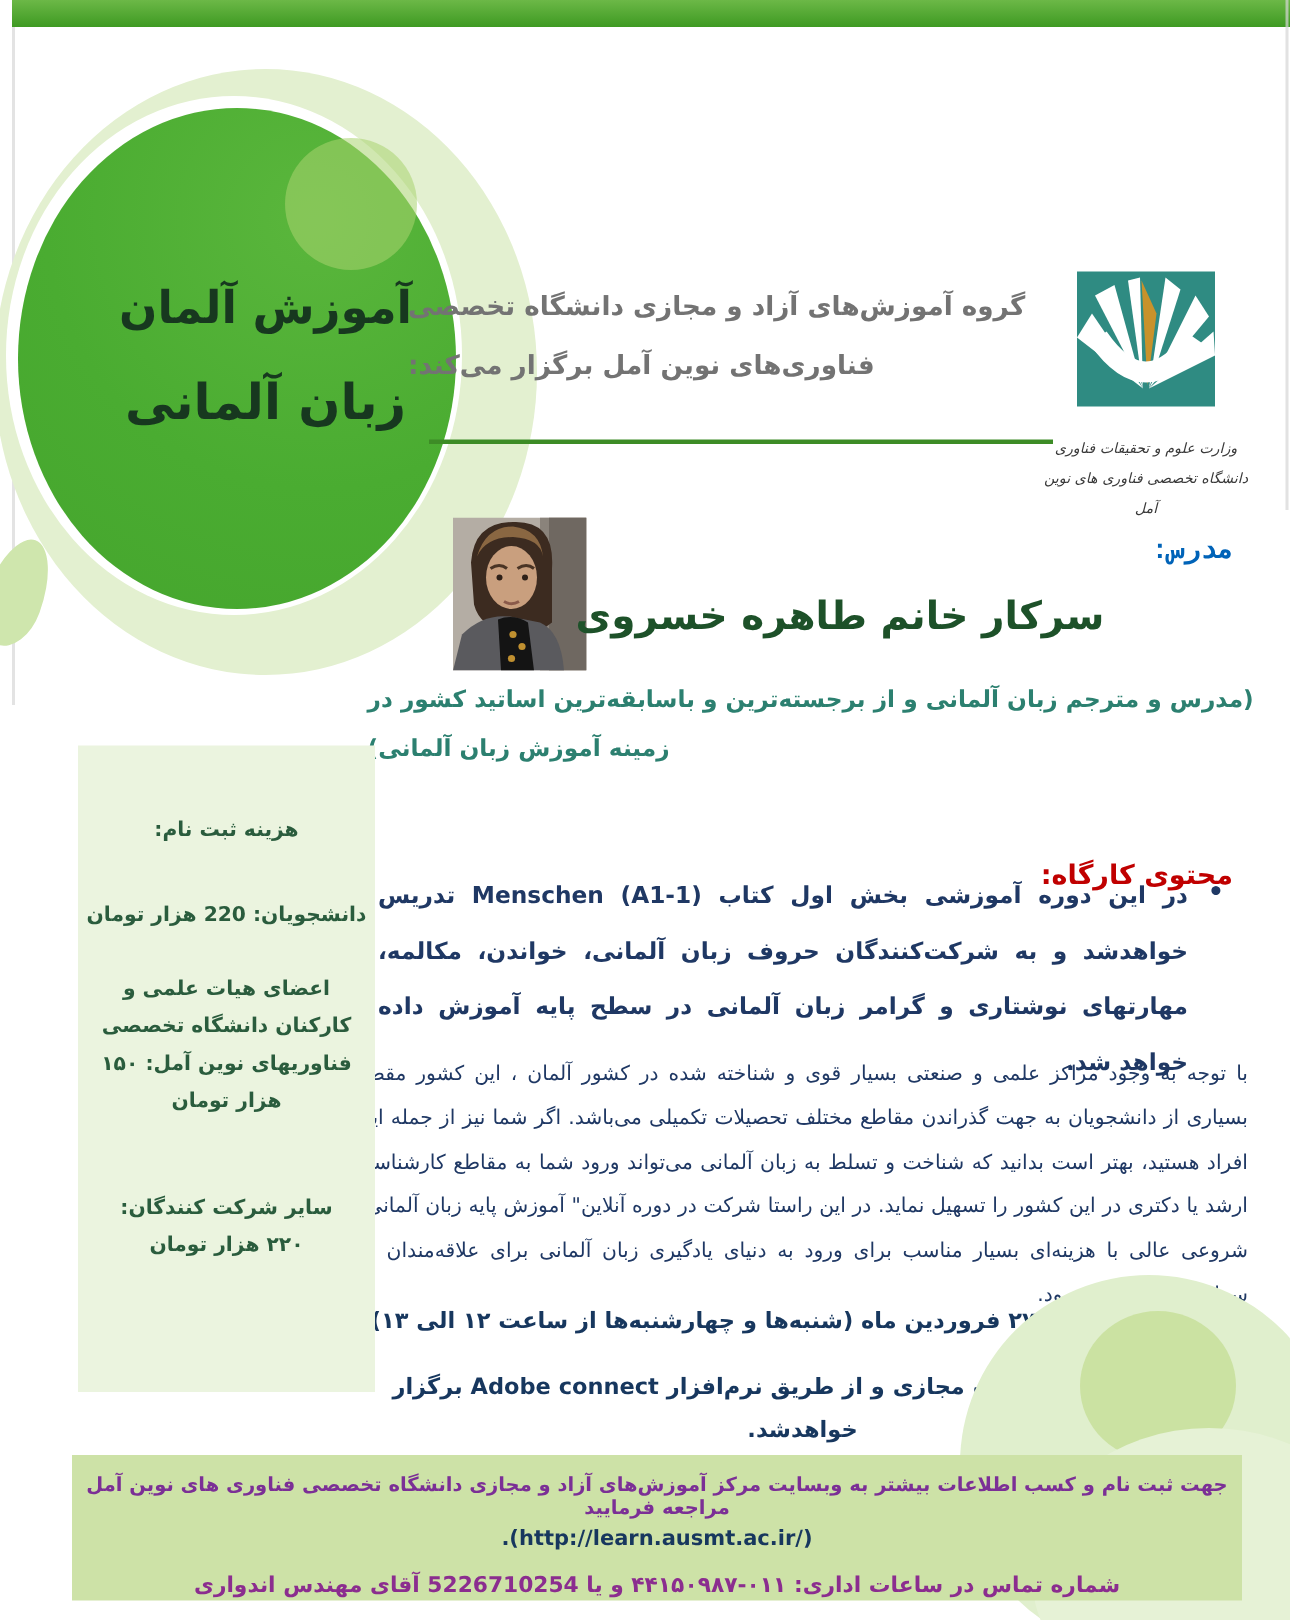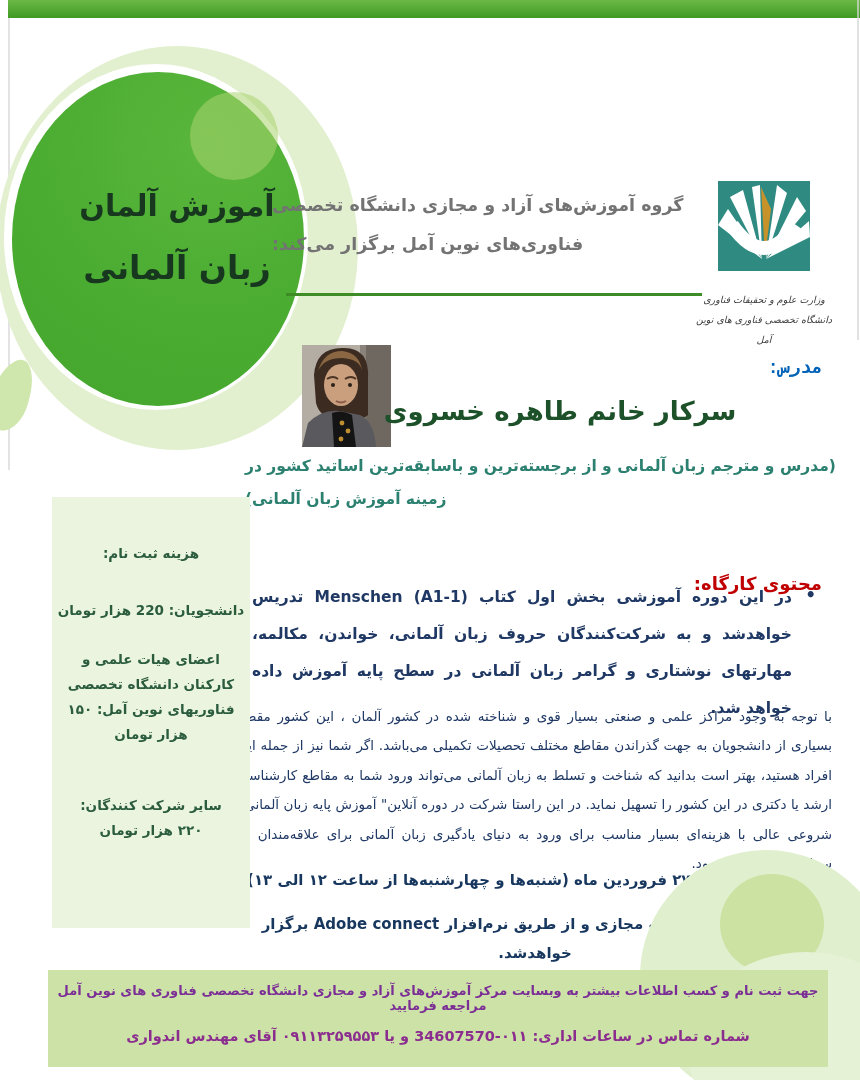--- a/index.html
+++ b/index.html
@@ -163,16 +163,17 @@
     <div class="fee-item-2">اعضای هیات علمی و کارکنان دانشگاه تخصصی فناوریهای نوین آمل: ۱۵۰ هزار تومان</div>
     <div class="fee-item-3">سایر شرکت کنندگان: ۲۲۰ هزار تومان</div>
   </div>
 
   <div class="blob-1"></div>
   <div class="blob-2"></div>
   <div class="blob-3"></div>
 
   <div class="footer-band">
     <div class="footer-line1">جهت ثبت نام و کسب اطلاعات بیشتر به وبسایت مرکز آموزش‌های آزاد و مجازی دانشگاه تخصصی فناوری های نوین آمل مراجعه فرمایید</div>
-    <div class="footer-line3">شماره تماس در ساعات اداری: ۰۱۱-34607570 و یا ۰۹۱۱۳۲۵۹۵۵۳ آقای مهندس اندواری</div>
+    <div class="footer-url">.(http://learn.ausmt.ac.ir/)</div>
+    <div class="footer-line3">شماره تماس در ساعات اداری: ۰۱۱-۴۴۱۵۰۹۸۷ و یا 5226710254 آقای مهندس اندواری</div>
   </div>
 
 </div>
 
 </body></html>

